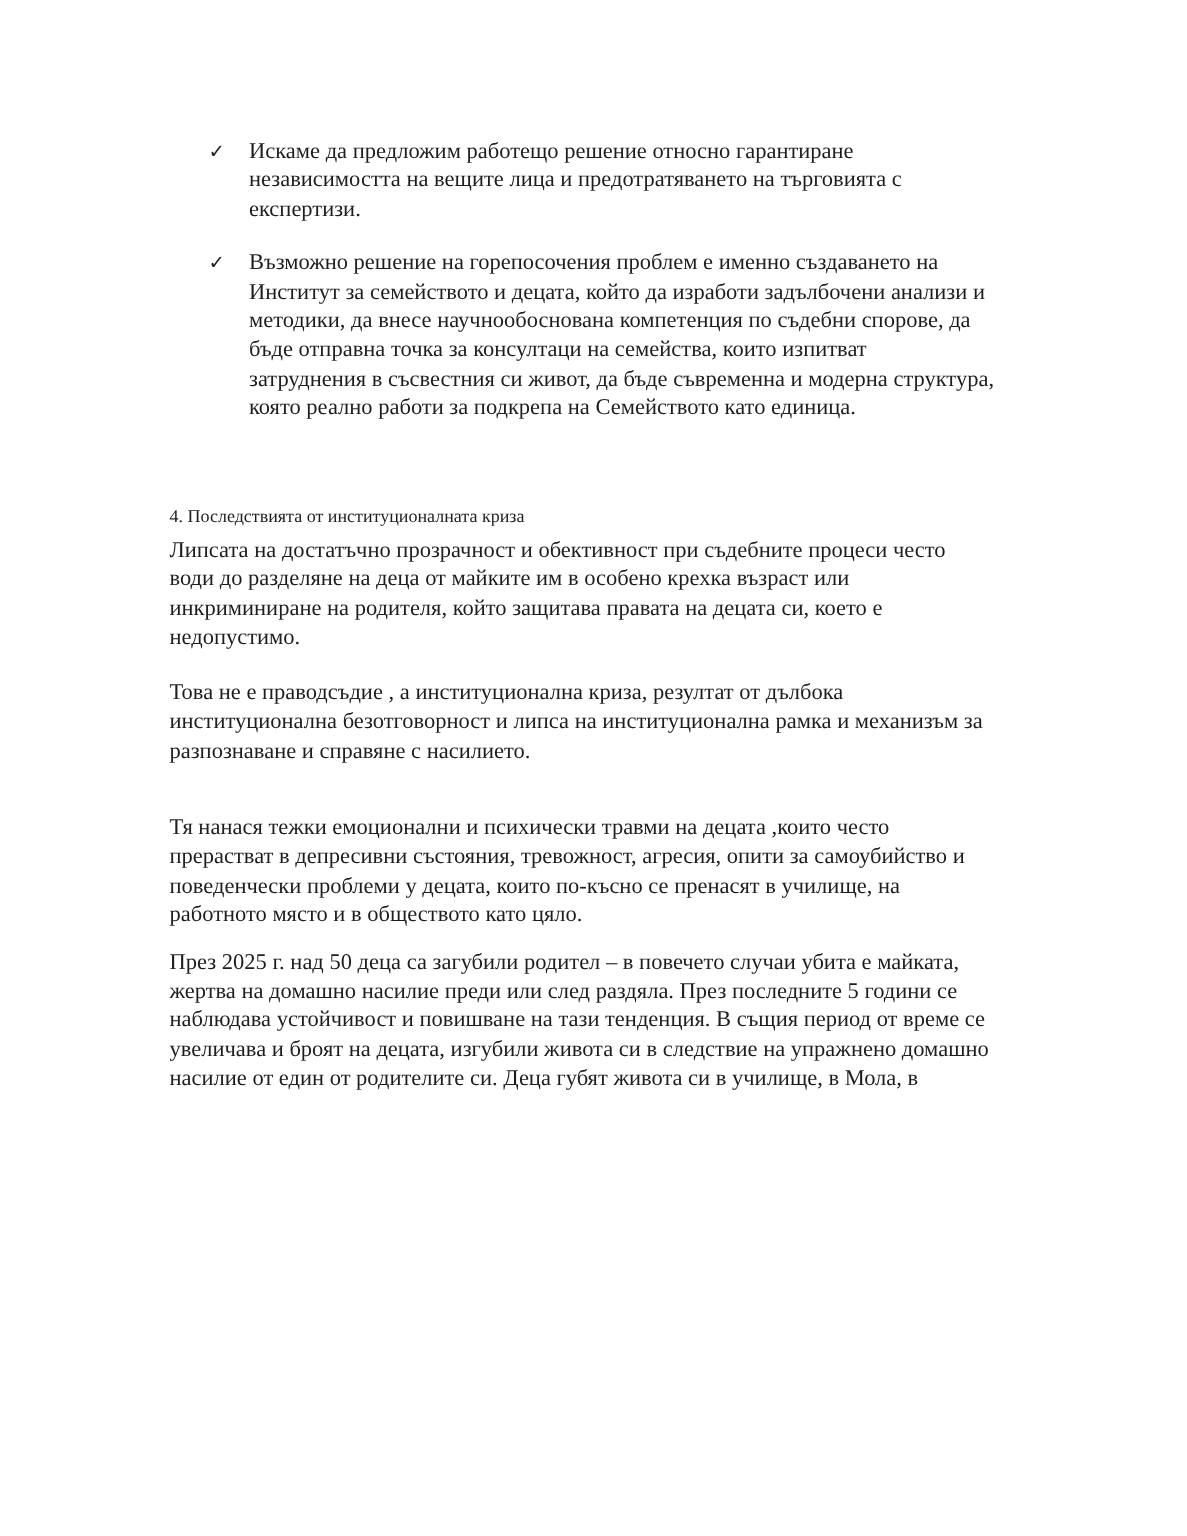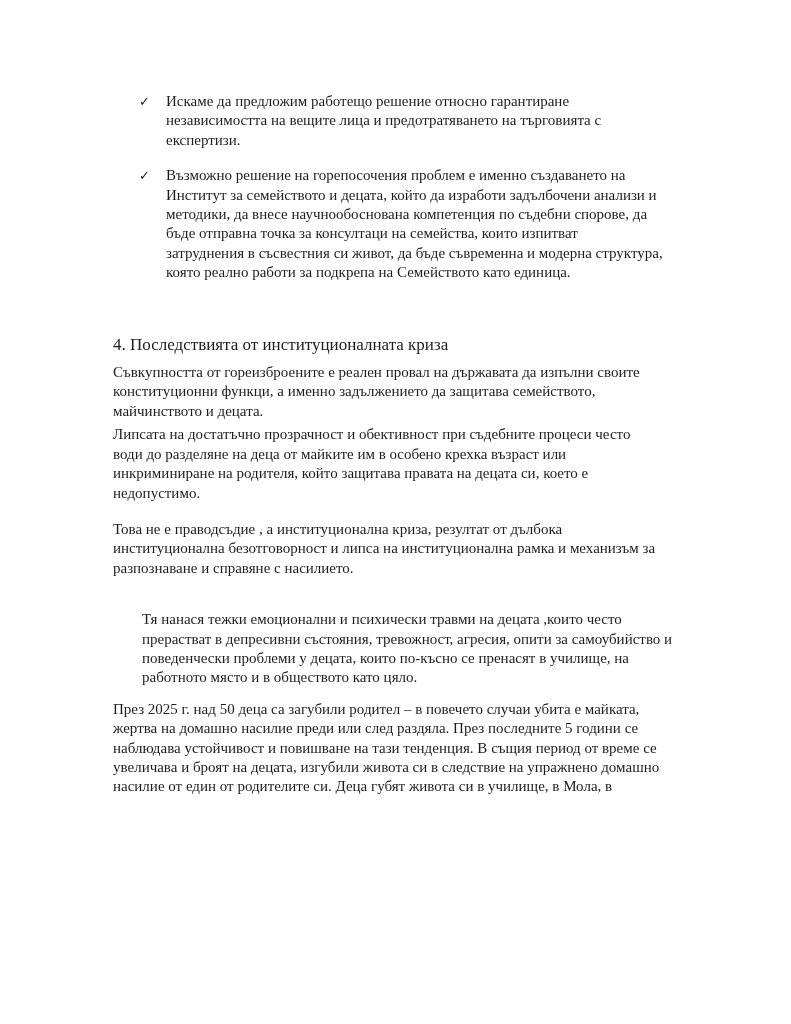--- a/index.html
+++ b/index.html
@@ -38,32 +38,32 @@
     flex: 0 0 27px;
     font-family: "DejaVu Sans", sans-serif;
     font-size: 13px;
     line-height: 19.4px;
   }
   .bullet .bullet-text {
     flex: 1 1 auto;
   }
   .heading {
     font-weight: normal;
-    font-size: 17px;
+    font-size: 12px;
     line-height: 19.4px;
     margin: 0;
   }
   
   .gap-soc     { margin-top: 61px; }
   .gap-bullet2 { margin-top: 16px; }
   .gap-heading { margin-top: 52px; }
   .gap-p1      { margin-top: 9px;  }
   .gap-p2      { margin-top: 4px; }
   .gap-p3      { margin-top: 17px; }
-  .gap-p4      { margin-top: 32px; margin-left: 29px; }
+  .gap-p4      { margin-top: 32px; }
   .gap-p5      { margin-top: 12px; }
 </style>
 </head>
 <body>
 
 <div class="page">
 
   <div class="block bullet">
     <span class="marker">✓</span>
     <span class="lines bullet-text">Искаме да предложим работещо решение относно гарантиране
@@ -79,25 +79,20 @@
 методики, да внесе научнообоснована компетенция по съдебни спорове, да
 бъде отправна точка за консултаци на семейства, които изпитват
 затруднения в съсвестния си живот, да бъде съвременна и модерна структура,
 която реално работи за подкрепа на Семейството като единица.</span>
   </div>
 
   <div class="block heading gap-heading">
     <span class="heading-text">4. Последствията от институционалната криза</span>
   </div>
 
-  <div class="block gap-p1">
-    <span class="lines">Съвкупността от гореизброените е реален провал на държавата да изпълни своите
-конституционни функци, а именно задължението да защитава семейството,
-майчинството и децата.</span>
-  </div>
 
   <div class="block gap-p2">
     <span class="lines">Липсата на достатъчно прозрачност и обективност при съдебните процеси често
 води до разделяне на деца от майките им в особено крехка възраст или
 инкриминиране на родителя, който защитава правата на децата си, което е
 недопустимо.</span>
   </div>
 
   <div class="block gap-p3">
     <span class="lines">Това не е праводсъдие , а институционална криза,  резултат от дълбока

